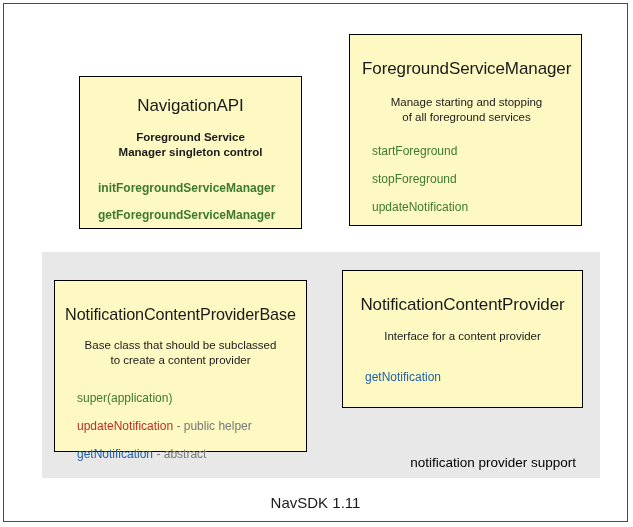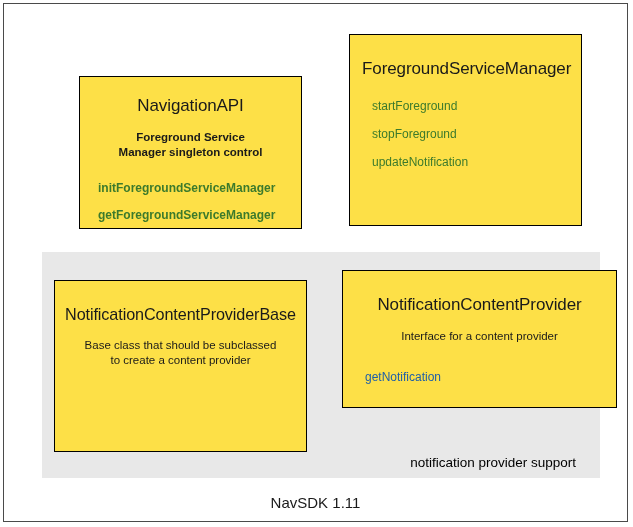--- a/index.html
+++ b/index.html
@@ -39,21 +39,21 @@
   .panel-caption {
     position: absolute;
     right: 24px;
     bottom: 8px;
     font-size: 13.5px;
     color: #000000;
     white-space: nowrap;
   }
   .card {
     position: absolute;
-    background: #fde047;
+    background: #fef9c3;
     border: 1.6px solid #000000;
     box-sizing: border-box;
   }
   .card-title {
     text-align: center;
     font-size: 17px;
     color: #1a1a1a;
     font-weight: 400;
     letter-spacing: -0.1px;
     white-space: nowrap;
@@ -108,21 +108,21 @@
     left: 50px; top: 276px; width: 253px; height: 172px;
     padding: 14px 6px 12px 6px;
   }
   #card-ncp-base .card-title { margin-top: 10px; }
   #card-ncp-base .card-desc { margin-top: 14px; }
   #card-ncp-base .members { margin-top: 24px; padding-left: 16px; }
   #card-ncp-base .member { margin-bottom: 13px; }
 
   
   #card-ncp {
-    left: 338px; top: 266px; width: 275px; height: 138px;
+    left: 338px; top: 266px; width: 241px; height: 138px;
     padding: 14px 8px 0 8px;
   }
   #card-ncp .card-title { margin-top: 10px; }
   #card-ncp .card-desc { margin-top: 14px; }
   #card-ncp .members { margin-top: 26px; padding-left: 14px; }
 
   .footer-label {
     position: absolute;
     left: 0;
     right: 0;
@@ -153,39 +153,54 @@
           <span>initForegroundServiceManager</span><span class="note"></span>
         </div>
         <div class="member green">
           <span>getForegroundServiceManager</span><span class="note"></span>
         </div>
       </div>
     </div>
 
     <div class="card" id="card-fsm">
       <div class="card-title">ForegroundServiceManager</div>
+      <div class="card-desc">
+        <div>Manage starting and stopping</div>
+        <div>of all foreground services</div>
+      </div>
       <div class="members">
         <div class="member green">
           <span>startForeground</span><span class="note"></span>
         </div>
         <div class="member green">
           <span>stopForeground</span><span class="note"></span>
         </div>
         <div class="member green">
           <span>updateNotification</span><span class="note"></span>
         </div>
       </div>
     </div>
 
     <div class="card" id="card-ncp-base">
       <div class="card-title tight">NotificationContentProviderBase</div>
       <div class="card-desc">
         <div>Base class that should be subclassed</div>
         <div>to create a content provider</div>
       </div>
+      <div class="members">
+        <div class="member green">
+          <span>super(application)</span><span class="note"></span>
+        </div>
+        <div class="member red">
+          <span>updateNotification</span><span class="note"> - public helper</span>
+        </div>
+        <div class="member blue">
+          <span>getNotification</span><span class="note"> - abstract</span>
+        </div>
+      </div>
     </div>
 
     <div class="card" id="card-ncp">
       <div class="card-title">NotificationContentProvider</div>
       <div class="card-desc">
         <div>Interface for a content provider</div>
       </div>
       <div class="members">
         <div class="member blue">
           <span>getNotification</span><span class="note"></span>

